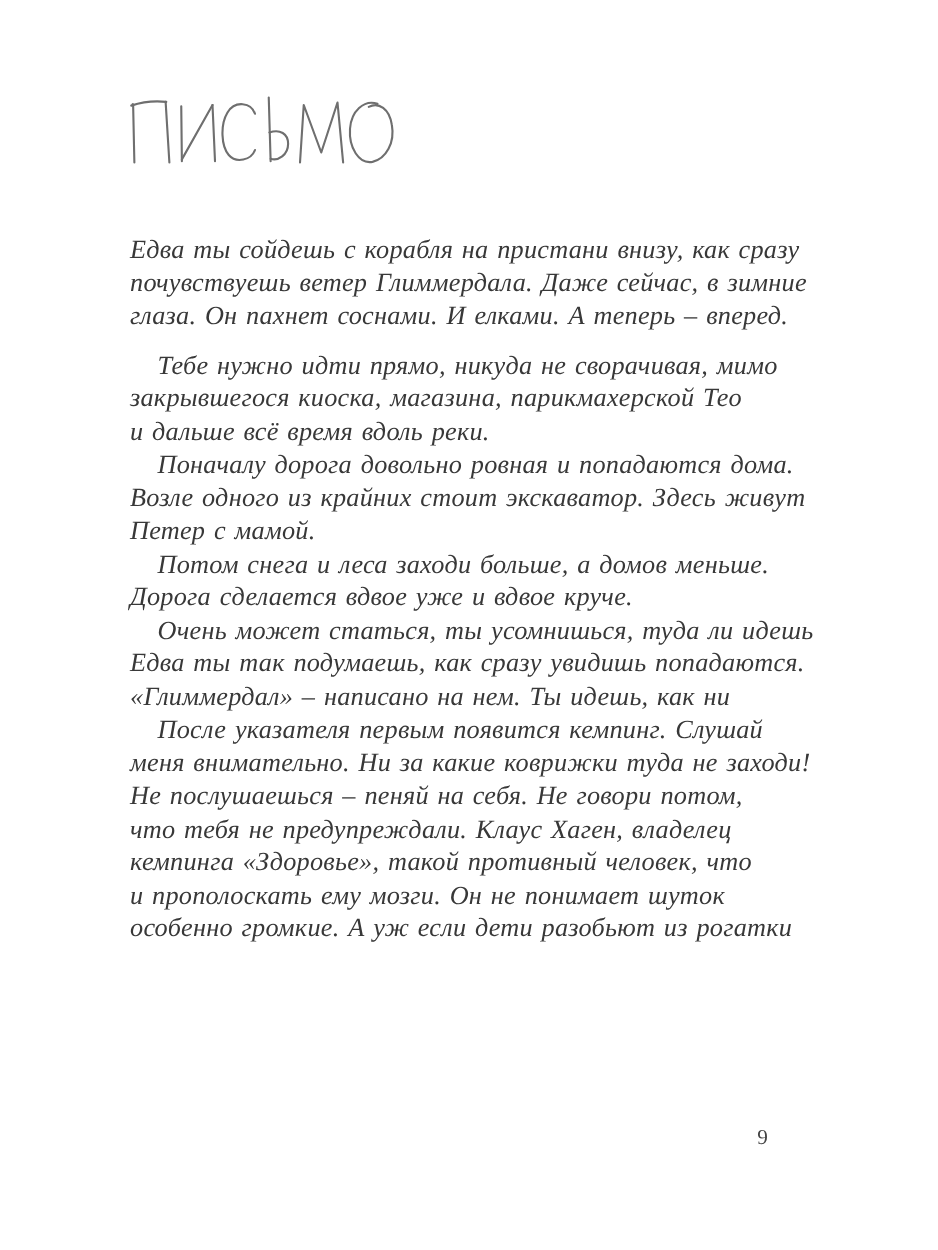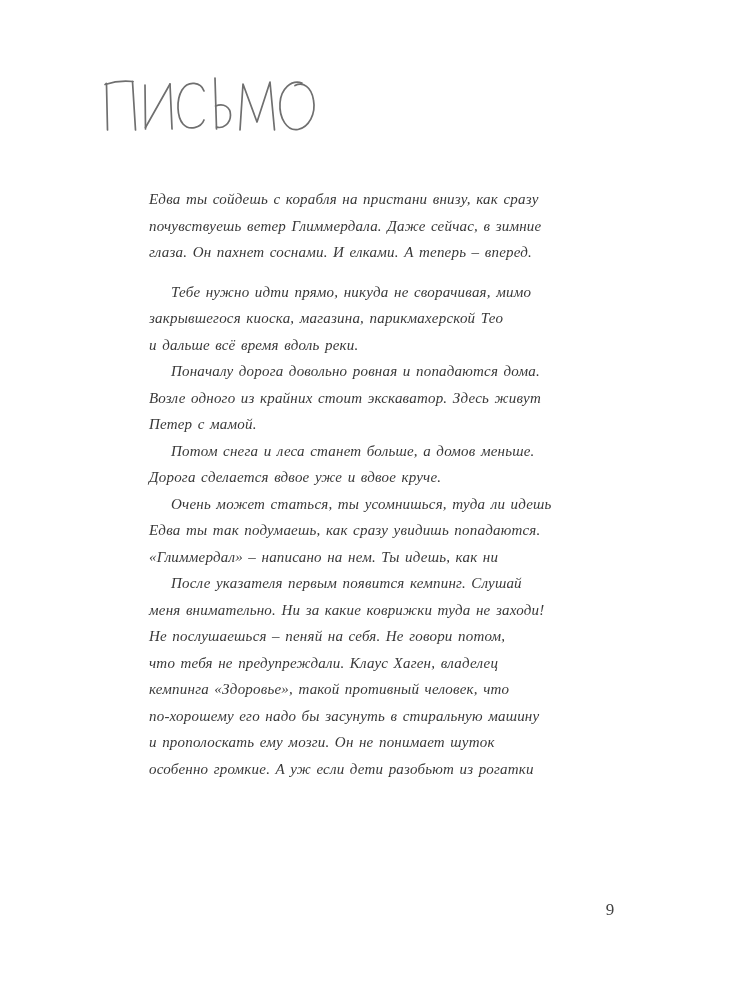--- a/index.html
+++ b/index.html
@@ -34,25 +34,24 @@
     overflow: hidden;
     clip: rect(0 0 0 0);
     white-space: nowrap;
   }
   .body-text {
     position: absolute;
     left: 104px;
     top: 186px;
     width: 540px;
     color: var(--text, #383838);
-    font-size: 15px;
+    font-size: 21px;
     font-style: italic;
     letter-spacing: 0.2px;
     word-spacing: 1.5px;
-    margin-left: 45px;
   }
   .paragraph { margin: 0; }
   .paragraph.gap { margin-top: 13px; }
   .line {
     line-height: 26.5px;
     white-space: nowrap;
   }
   .line.indent { padding-left: 22px; }
   .page-number {
     position: absolute;
@@ -103,35 +102,34 @@
         <div class="line indent">Тебе нужно идти прямо, никуда не сворачивая, мимо</div>
         <div class="line">закрывшегося киоска, магазина, парикмахерской Тео</div>
         <div class="line">и дальше всё время вдоль реки.</div>
       </div>
       <div class="paragraph">
         <div class="line indent">Поначалу дорога довольно ровная и попадаются дома.</div>
         <div class="line">Возле одного из крайних стоит экскаватор. Здесь живут</div>
         <div class="line">Петер с мамой.</div>
       </div>
       <div class="paragraph">
-        <div class="line indent">Потом снега и леса станет больше, а домов меньше.</div>
+        <div class="line indent">Потом снега и леса заходи больше, а домов меньше.</div>
         <div class="line">Дорога сделается вдвое уже и вдвое круче.</div>
       </div>
       <div class="paragraph">
         <div class="line indent">Очень может статься, ты усомнишься, туда ли идешь</div>
         <div class="line">Едва ты так подумаешь, как сразу увидишь попадаются.</div>
         <div class="line">«Глиммердал» – написано на нем. Ты идешь, как ни</div>
       </div>
       <div class="paragraph">
         <div class="line indent">После указателя первым появится кемпинг. Слушай</div>
         <div class="line">меня внимательно. Ни за какие коврижки туда не заходи!</div>
         <div class="line">Не послушаешься – пеняй на себя. Не говори потом,</div>
         <div class="line">что тебя не предупреждали. Клаус Хаген, владелец</div>
         <div class="line">кемпинга «Здоровье», такой противный человек, что</div>
-        <div class="line">по-хорошему его надо бы засунуть в стиральную машину</div>
         <div class="line">и прополоскать ему мозги. Он не понимает шуток</div>
         <div class="line">особенно громкие. А уж если дети разобьют из рогатки</div>
       </div>
     </div>
 
   <div class="page-number">9</div>
 
 </div>
 
 </body></html>

